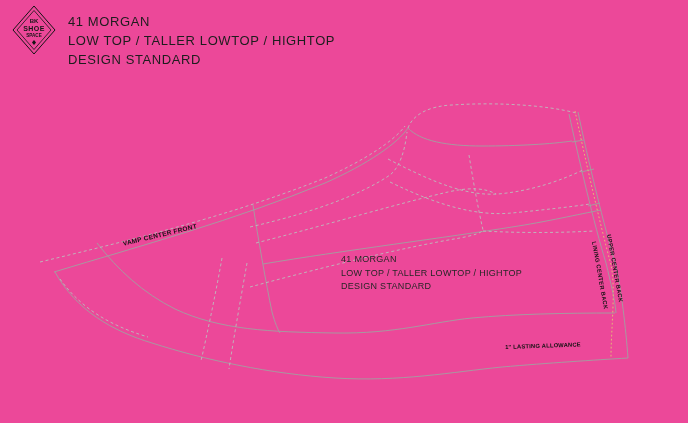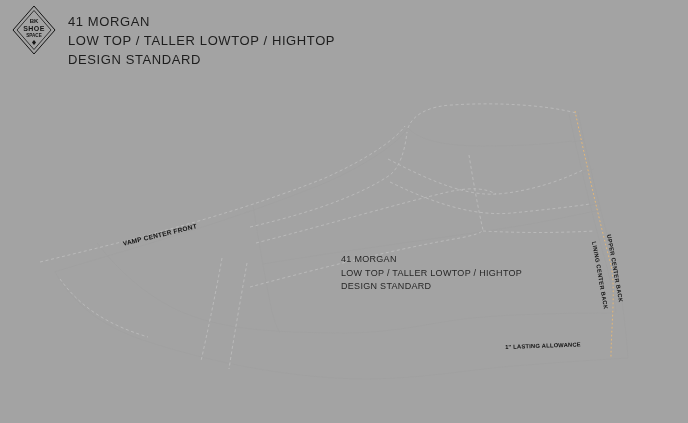--- a/index.html
+++ b/index.html
@@ -1,17 +1,17 @@
 <!DOCTYPE html>
 <html style="--line: #a0a0a0; --dash: #bcbcbc; --orange: #e4b778; --ink: #1d1d1d;"><head>
 <meta charset="utf-8">
 <style>
   html,body{margin:0;padding:0;background:#ffffff;}
   body{width:688px;height:423px;font-family:"Liberation Sans",sans-serif;}
-  .sheet{position:relative;width:688px;height:423px;overflow:hidden;background:#a3a3a3;}
+  .sheet{position:relative;width:688px;height:423px;overflow:hidden;background:#ec4899;}
   svg{position:absolute;left:0;top:0;}
   .s{fill:none;stroke:var(--line,#a0a0a0);stroke-width:0.9;}
   .d{fill:none;stroke:var(--dash,#bcbcbc);stroke-width:0.9;stroke-dasharray:3 2.6;}
   .o{fill:none;stroke:var(--orange,#e4b778);stroke-width:1;stroke-dasharray:1.8 2.2;}
   .hdr{position:absolute;left:68px;top:12px;color:var(--ink,#1d1d1d);font-size:13px;
        letter-spacing:.6px;line-height:19px;white-space:nowrap;}
   .caption{position:absolute;left:341px;top:253px;color:#262626;font-size:9px;
        letter-spacing:.3px;line-height:13.5px;white-space:nowrap;}
   .lbl{position:absolute;color:#121212;font-weight:bold;white-space:nowrap;
        transform-origin:0 0;letter-spacing:.3px;}

